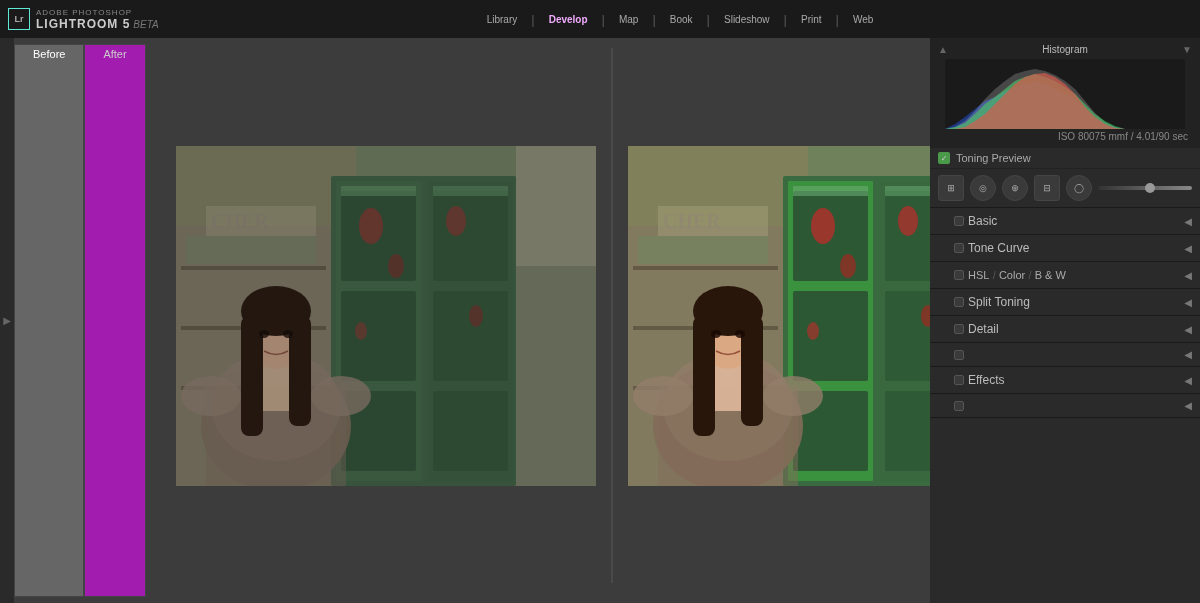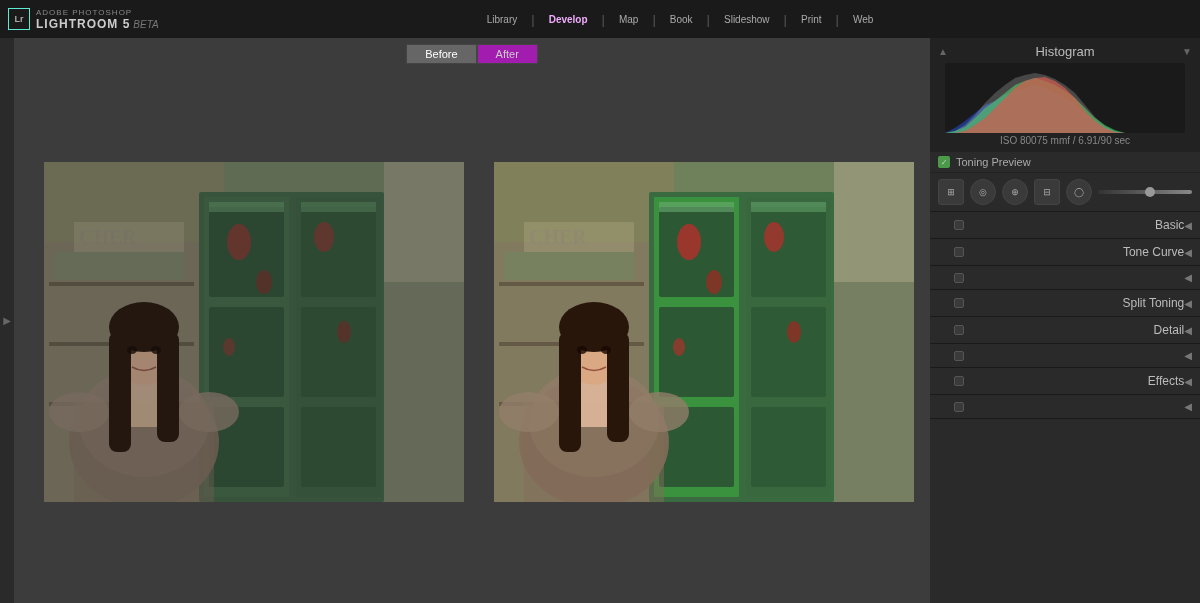--- a/index.html
+++ b/index.html
@@ -107,21 +107,21 @@
     }
     #left-panel-arrow {
       color: #666;
       font-size: 10px;
     }
 
     
     #center-area {
       flex: 1;
       display: flex;
-      flex-direction: column;
+      flex-direction: row;
       background: #3c3c3c;
       overflow: hidden;
     }
 
     
     #before-after-tabs {
       display: flex;
       justify-content: center;
       padding: 6px 0;
       gap: 0;
@@ -183,33 +183,33 @@
       background: #222;
       position: relative;
     }
     #histogram-title-bar {
       display: flex;
       justify-content: space-between;
       align-items: center;
       padding: 2px 4px 4px 4px;
     }
     #histogram-title {
-      font-size: 13px;
+      font-size: 10px;
       color: #bbb;
     }
     #histogram-canvas {
       width: 240px;
       height: 70px;
       margin: 0 auto;
       display: block;
       position: relative;
     }
     #histogram-info {
       display: flex;
-      justify-content: center;
+      justify-content: flex-end;
       padding: 2px 8px;
       font-size: 10px;
       color: #888;
     }
 
     
     #smart-preview-bar {
       background: #2a2a2a;
       padding: 4px 8px;
       display: flex;
@@ -282,21 +282,20 @@
       display: flex;
       align-items: center;
       justify-content: space-between;
       padding: 6px 8px 6px 24px;
       cursor: pointer;
       background: #2a2a2a;
     }
     .panel-section-title {
       font-size: 12px;
       color: #bbb;
-      text-align: right;
       flex: 1;
     }
     .panel-section-left {
       display: flex;
       align-items: center;
       gap: 4px;
     }
     .panel-toggle-btn {
       width: 10px;
       height: 10px;
@@ -525,21 +524,21 @@
         <path d="M0,70 L10,68 L20,64 L30,55 L40,45 L50,38 L60,30 L70,22 L80,18 L90,15 L100,18 L110,22 L120,28 L130,35 L140,45 L150,55 L160,62 L170,67 L180,70 L190,70 L200,70 L210,70 L220,70 L230,70 L240,70 Z" fill="#22aa44" opacity="0.7"></path>
 
         <path d="M0,70 L10,70 L20,68 L30,62 L40,55 L50,45 L60,35 L70,25 L80,18 L90,15 L100,14 L110,18 L120,25 L130,35 L140,48 L150,58 L160,65 L170,69 L180,70 L190,70 L200,70 L210,70 L220,70 L230,70 L240,70 Z" fill="#cc3322" opacity="0.7"></path>
 
         <path d="M0,70 L10,68 L20,62 L30,52 L40,40 L50,30 L60,22 L70,15 L80,12 L90,10 L100,12 L110,16 L120,22 L130,30 L140,42 L150,54 L160,63 L170,68 L180,70 L190,70 L200,70 L210,70 L220,70 L230,70 L240,70 Z" fill="#ffffff" opacity="0.2"></path>
       </svg>
 
       <div id="histogram-info">
         <span>ISO 800</span>
         <span>75 mm</span>
-        <span>f / 6.9</span>
+        <span>f / 4.0</span>
         <span>1/90 sec</span>
       </div>
     </div>
 
     <div id="smart-preview-bar">
       <div id="smart-preview-icon">✓</div>
       <span id="smart-preview-text">Toning Preview</span>
     </div>
 
     <div id="tool-bar">
@@ -571,20 +570,27 @@
         <span class="panel-section-title">Tone Curve</span>
         <span class="panel-arrow">◀</span>
       </div>
     </div>
 
     <div class="panel-section">
       <div class="panel-section-header">
         <div class="panel-section-left">
           <div class="panel-toggle-btn"></div>
         </div>
+        <span class="panel-section-title">
+          <span class="hsl-label">HSL</span>
+          <span class="hsl-separator"> / </span>
+          <span class="hsl-label">Color</span>
+          <span class="hsl-separator"> / </span>
+          <span class="hsl-label">B &amp; W</span>
+        </span>
         <span class="panel-arrow">◀</span>
       </div>
     </div>
 
     <div class="panel-section">
       <div class="panel-section-header">
         <div class="panel-section-left">
           <div class="panel-toggle-btn"></div>
         </div>
         <span class="panel-section-title">Split Toning</span>

